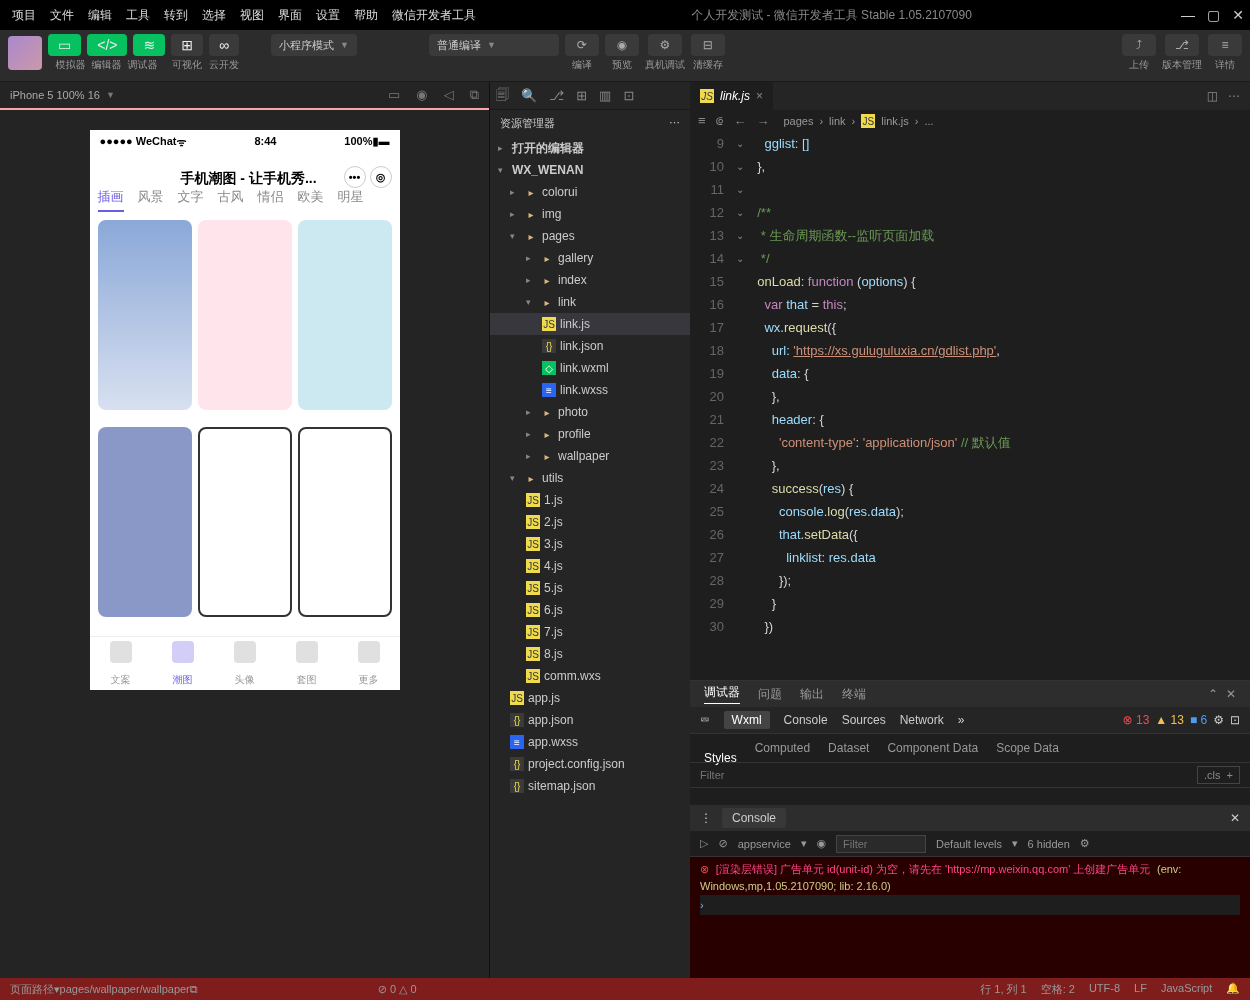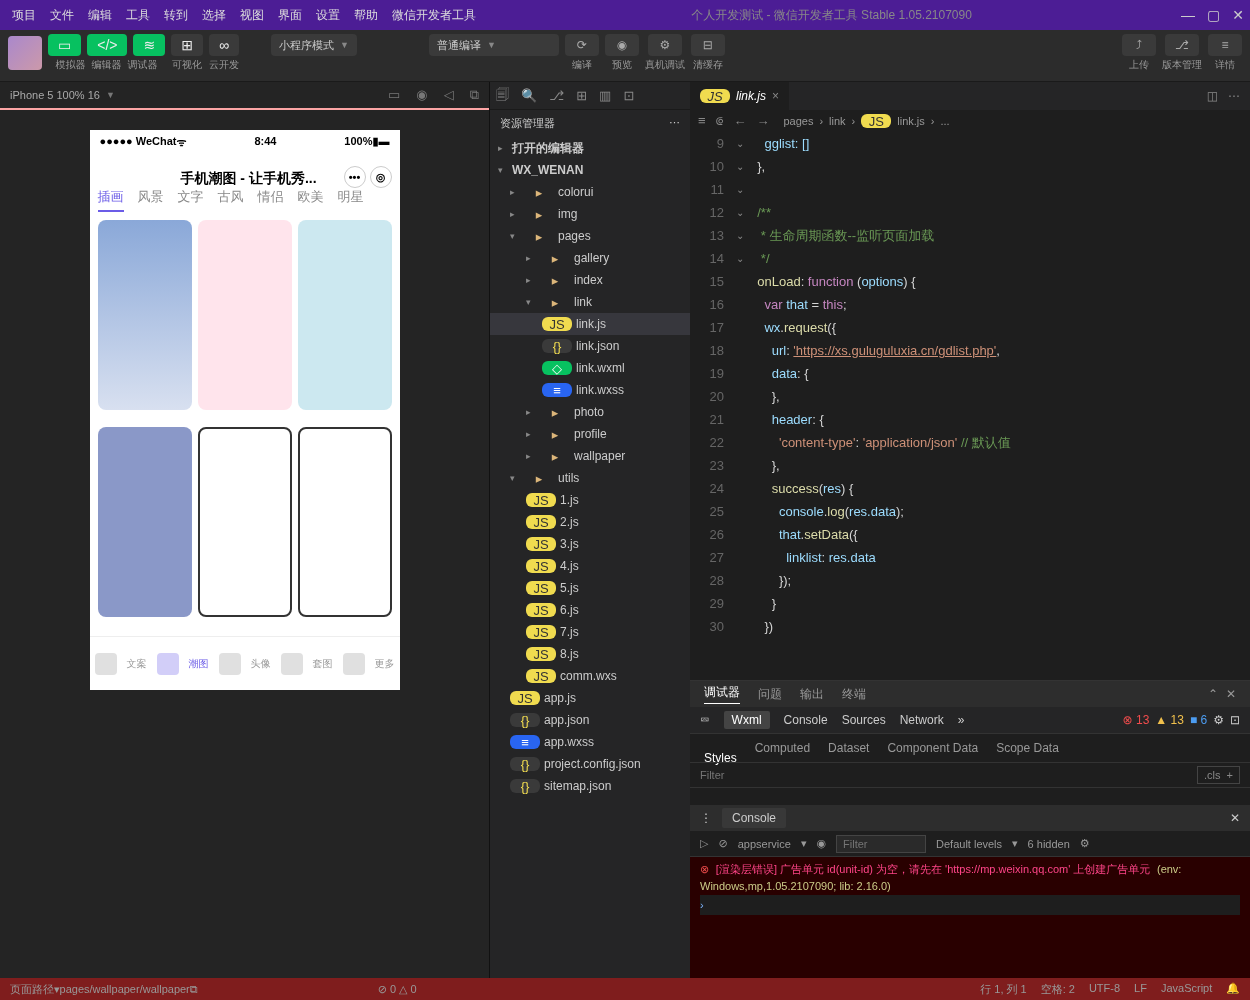--- a/index.html
+++ b/index.html
@@ -1,17 +1,17 @@
 <!DOCTYPE html>
 <html><head>
 <meta charset="utf-8">
 <style>
 * { margin:0; padding:0; box-sizing:border-box; font-family:"Segoe UI","Microsoft YaHei",sans-serif; }
 body { background:#1e1e1e; color:#ccc; font-size:12px; width:1250px; height:1000px; overflow:hidden; position:relative; }
-.titlebar { height:30px; background:#4c1d95; display:flex; align-items:center; padding:0 6px; }
+.titlebar { height:30px; background:#000000; display:flex; align-items:center; padding:0 6px; }
 .titlebar .menu { display:flex; gap:2px; }
 .titlebar .menu span { padding:4px 6px; color:#ddd; cursor:default; }
 .titlebar .title { flex:1; text-align:center; color:#888; font-size:12px; }
 .titlebar .wincontrols { display:flex; gap:12px; color:#ccc; font-size:14px; }
 .toolbar { height:52px; background:#2c2c2c; display:flex; align-items:flex-start; padding:4px 8px; gap:6px; border-bottom:1px solid #1a1a1a;}
 .avatar { width:34px; height:34px; background:linear-gradient(135deg,#a8c 0%,#c9a 100%); border-radius:4px; margin-top:2px;}
 .tbcol { display:flex; flex-direction:column; align-items:center; gap:2px; }
 .tbbtn { display:flex; align-items:center; justify-content:center; border-radius:4px; height:22px; padding:0 10px; font-size:14px; color:#eee; }
 .green { background:#07c160; } .greyb { background:#3a3a3a; }
 .tblbl { font-size:10px; color:#999; }
@@ -34,32 +34,32 @@
 .phone .tabs .active{color:#6b5ce7;border-bottom:2px solid #6b5ce7;padding-bottom:4px;}
 .grid { flex:1; display:grid; grid-template-columns:1fr 1fr 1fr; gap:6px; padding:8px; overflow:hidden;}
 .thumb { border-radius:8px; }
 .t1{background:linear-gradient(180deg,#8aa8d8,#d8e0f0);height:190px;}
 .t2{background:#ffe4ec;height:190px;}
 .t3{background:#cce8f0;height:190px;}
 .t4{background:#8a98c8;height:190px;}
 .t5{background:#fff;border:2px solid #333;height:190px;}
 .t6{background:#fff;border:2px solid #333;height:190px;}
 .bottombar{height:54px;display:flex;border-top:1px solid #eee;}
-.bottombar .bi{flex:1;display:flex;align-items:center;justify-content:center;font-size:10px;color:#999;gap:10px;}
+.bottombar .bi{flex:1;display:flex;flex-direction:column;align-items:center;justify-content:center;font-size:10px;color:#999;gap:10px;}
 .bottombar .bi.active{color:#6b5ce7;}
 .bottombar .ic{width:22px;height:22px;background:currentColor;opacity:.3;border-radius:4px;}
 .explorer { width:200px; background:#252526; display:flex; flex-direction:column; font-size:12px;}
 .exbar{height:28px;display:flex;align-items:center;padding:0 6px;gap:12px;color:#888;border-bottom:1px solid #1a1a1a;}
 .exbar span{font-size:13px;}
 .exhead{padding:6px 10px;color:#ccc;font-size:11px;display:flex;justify-content:space-between;}
 .etree{flex:1;overflow:auto;}
 .node{display:flex;align-items:center;height:22px;padding-left:8px;color:#ccc;gap:4px;cursor:default;}
 .node.sel{background:#37373d;}
 .chev{width:10px;color:#888;font-size:9px;}
-.ficon{width:30px;height:14px;display:inline-flex;align-items:center;justify-content:center;font-size:13px;border-radius:6px;}
+.ficon{width:14px;height:14px;display:inline-flex;align-items:center;justify-content:center;font-size:10px;border-radius:0;}
 .fjs{background:#f0db4f;color:#333;}
 .fjson{background:#3a3a3a;color:#f0db4f;}
 .fwxml{background:#07c160;color:#fff;}
 .fwxss{background:#2965f1;color:#fff;}
 .ffolder{color:#dcb67a;}
 .editor { flex:1; background:#1e1e1e; display:flex; flex-direction:column; }
 .edittabs{height:28px;background:#252526;display:flex;align-items:center;}
 .etab{height:100%;padding:0 10px;display:flex;align-items:center;gap:6px;background:#1e1e1e;color:#fff;font-style:italic;font-size:12px;}
 .etab .x{color:#888;font-style:normal;}
 .editright{margin-left:auto;display:flex;gap:10px;padding-right:10px;color:#888;}

